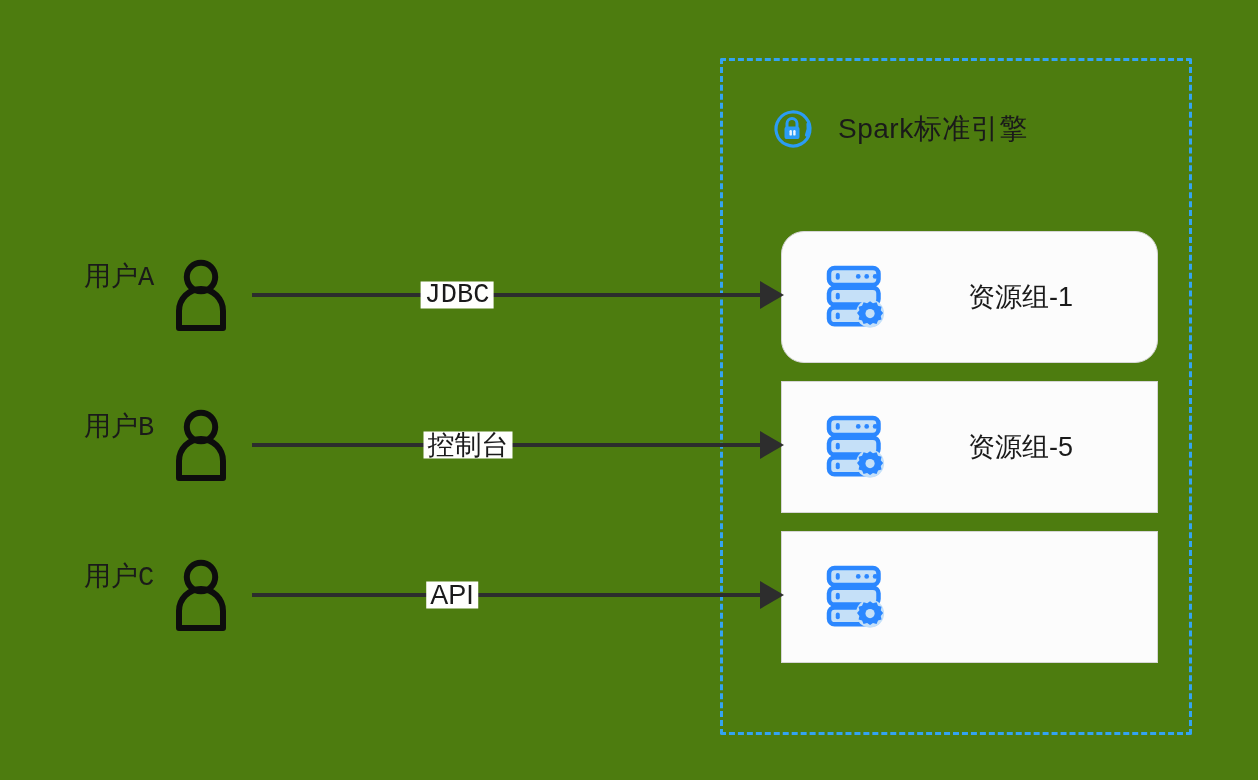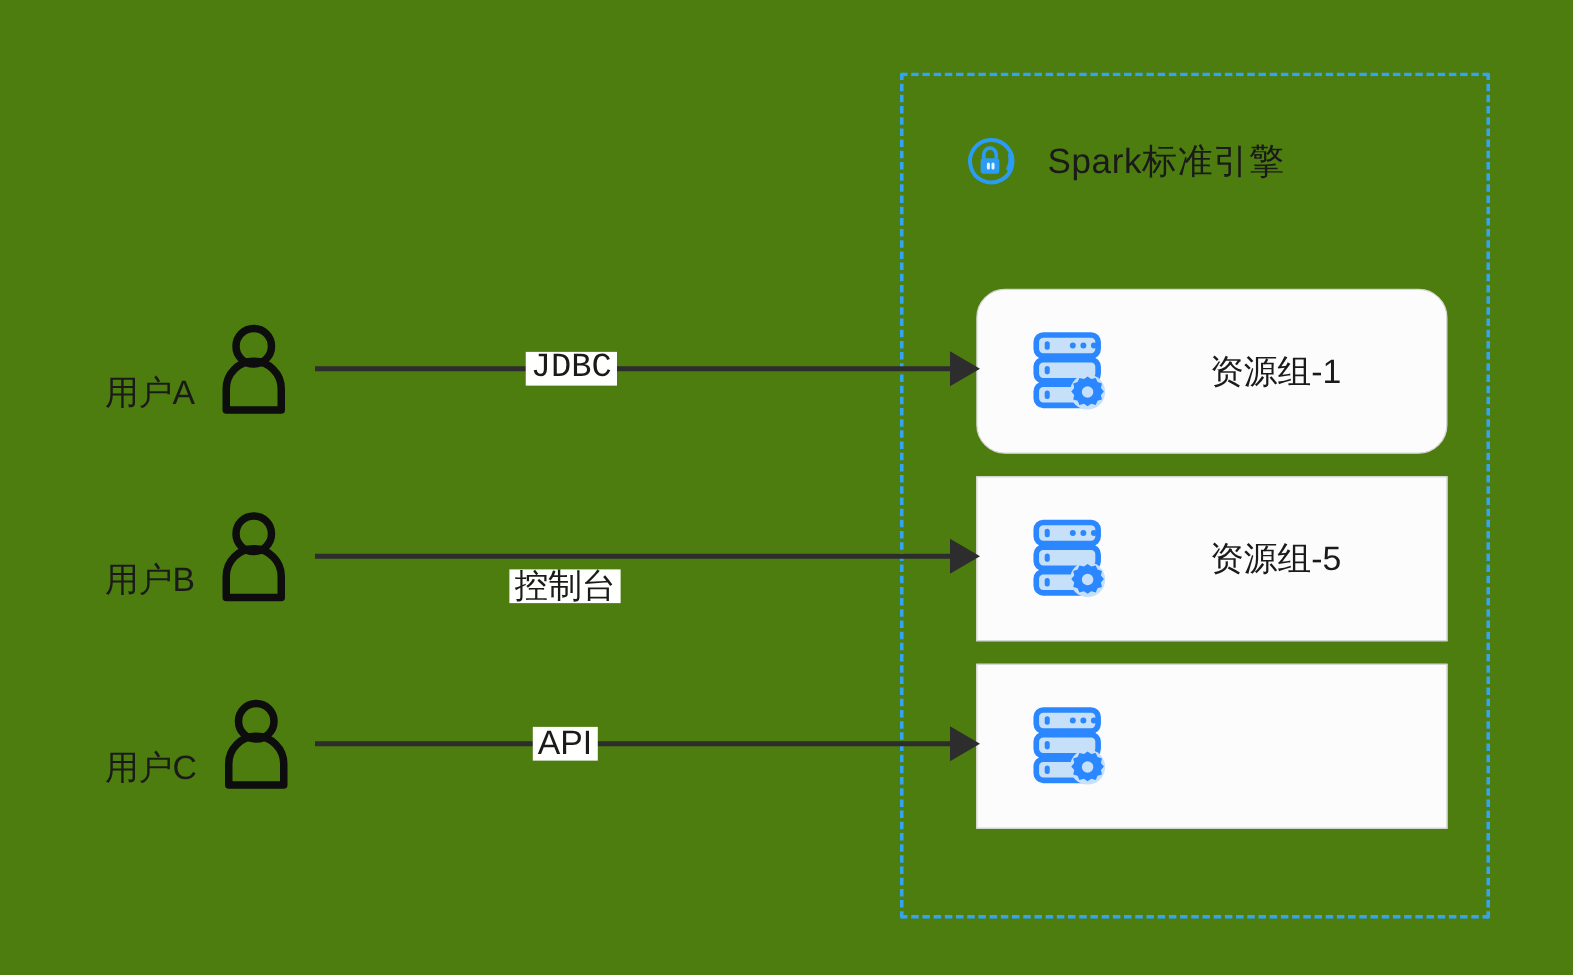--- a/index.html
+++ b/index.html
@@ -70,21 +70,22 @@
     font-size: 27px;
     color: #1a1a1a;
     margin-left: 76px;
     white-space: nowrap;
   }
 
   
   .user-row {
     position: absolute;
     display: flex;
-    align-items: flex-end;
+    align-items: flex-start;
+    font-family: Liberation Mono, monospace;
   }
   .user-row.u1 { left: 84px; top: 258px; }
   .user-row.u2 { left: 84px; top: 408px; }
   .user-row.u3 { left: 84px; top: 558px; }
 
   .user-label {
     font-size: 27px;
     color: #1a1a1a;
     white-space: nowrap;
     margin-right: 16px;
@@ -110,21 +111,21 @@
     font-size: 27px;
     color: #1a1a1a;
     background: #fffffd;
     padding: 0 4px;
     line-height: 1;
     white-space: nowrap;
     transform: translate(-50%, -50%);
     top: 20px;
   }
   .conn-label.l1 { left: 205px; font-family: Liberation Mono, monospace; }
-  .conn-label.l2 { left: 200px; margin-top: 24px; }
+  .conn-label.l2 { left: 216px; }
   .conn-label.l3 { left: 200px; }
 </style>
 </head>
 <body>
 
 <div id="canvas">
 
   <div class="engine-box"></div>
 
   <div class="engine-header">

